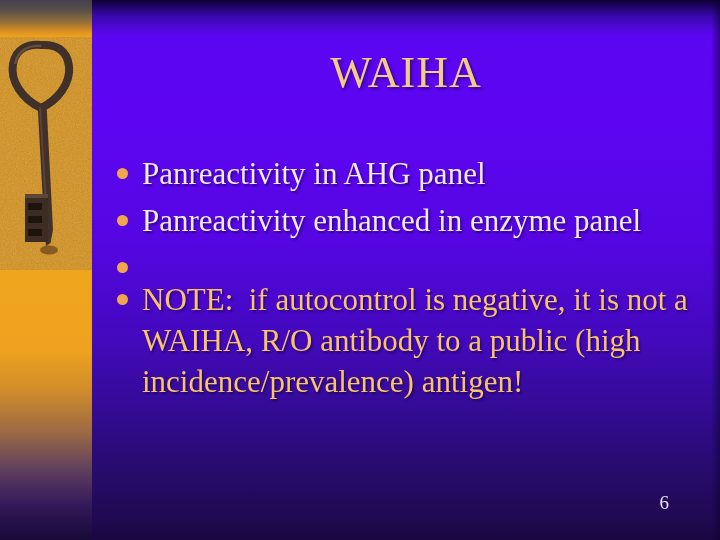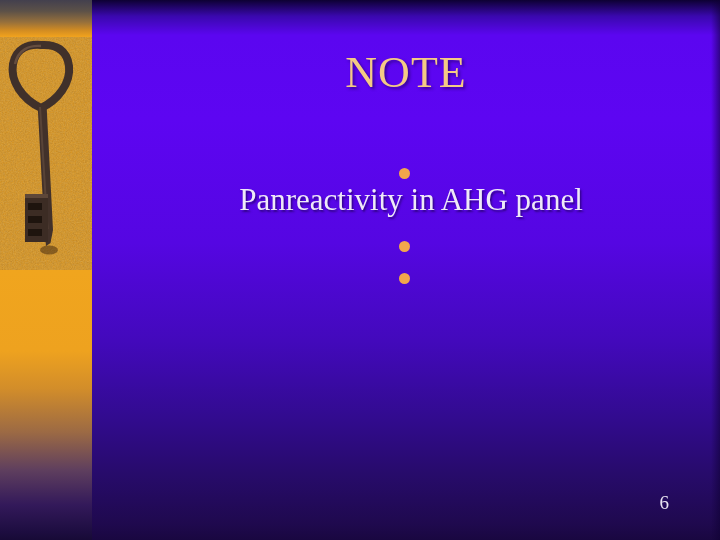--- a/index.html
+++ b/index.html
@@ -40,25 +40,24 @@
     text-align:center;font-weight:normal;
     font-size:44px;line-height:52px;color:var(--title_color);
     text-shadow:2px 2px 3px rgba(20,0,60,.5);
     letter-spacing:1px;
   }
   ul.bullets{
     position:absolute;left:25px;top:153px;width:588px;
     margin:0;padding:0;list-style:none;
   }
   ul.bullets li{
-    display:flex;align-items:center;
+    display:flex;align-items:flex-start;
     margin:0 0 6px 0;
     font-size:31px;line-height:41px;color:var(--body_color);
     text-shadow:1.5px 1.5px 2px rgba(20,0,60,.55);
-    flex-direction:column;
   }
   ul.bullets li .dot{
     flex:none;width:11px;height:11px;border-radius:50%;
     background:var(--bullet_dot);margin:15px 14px 0 0;
   }
   ul.bullets li .txt{white-space:pre-wrap;}
   ul.bullets li.note{color:var(--note_color);}
   .page-number{
     position:absolute;right:51px;bottom:26px;
     font-size:19px;color:var(--page_number_color);
@@ -100,31 +99,38 @@
         <rect x="25" y="157" width="23" height="4" fill="#6B5243" opacity="0.7"></rect>
         <rect x="28" y="166" width="14" height="7" fill="#1E140E"></rect>
         <rect x="28" y="179" width="14" height="7" fill="#1E140E"></rect>
         <rect x="28" y="192" width="14" height="7" fill="#1E140E"></rect>
       </svg>
     </div>
     <div class="strip-bottom"></div>
   </aside>
 
   <main class="main">
-    <h1 class="title">NOTE</h1>
+    <h1 class="title">WAIHA</h1>
 
     <ul class="bullets">
       <li>
         <span class="dot"></span>
         <span class="txt">Panreactivity in AHG panel</span>
       </li>
       <li>
         <span class="dot"></span>
+        <span class="txt">Panreactivity enhanced in enzyme panel</span>
       </li>
       <li>
         <span class="dot"></span>
+      </li>
+      <li class="note">
+        <span class="dot"></span>
+        <span class="txt">NOTE:  if autocontrol is negative, it is not a
+WAIHA, R/O antibody to a public (high
+incidence/prevalence) antigen!</span>
       </li>
     </ul>
 
     <div class="page-number">6</div>
   </main>
 
 </div>
 
 </body></html>

